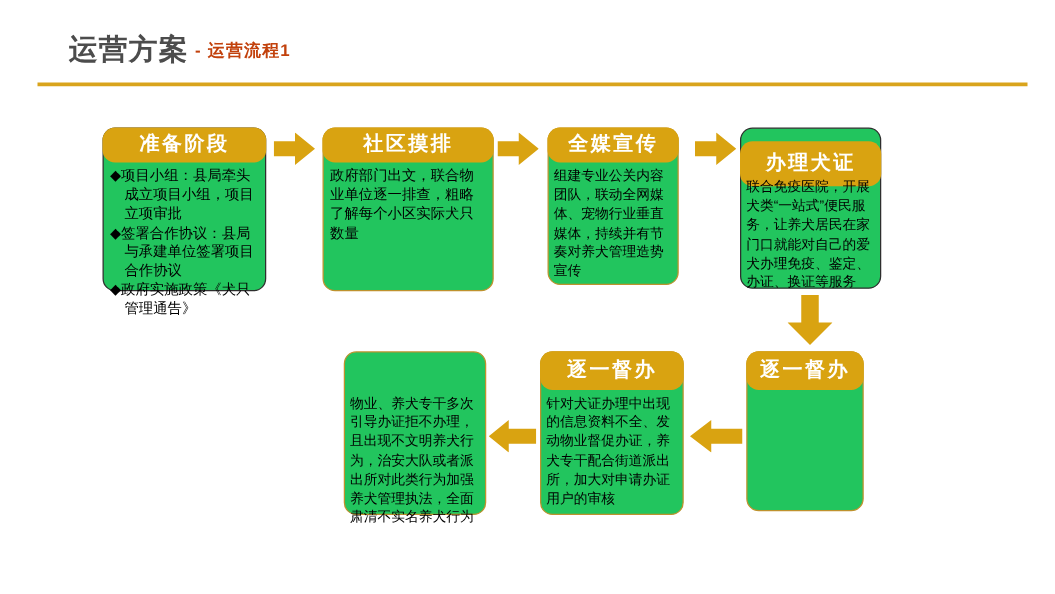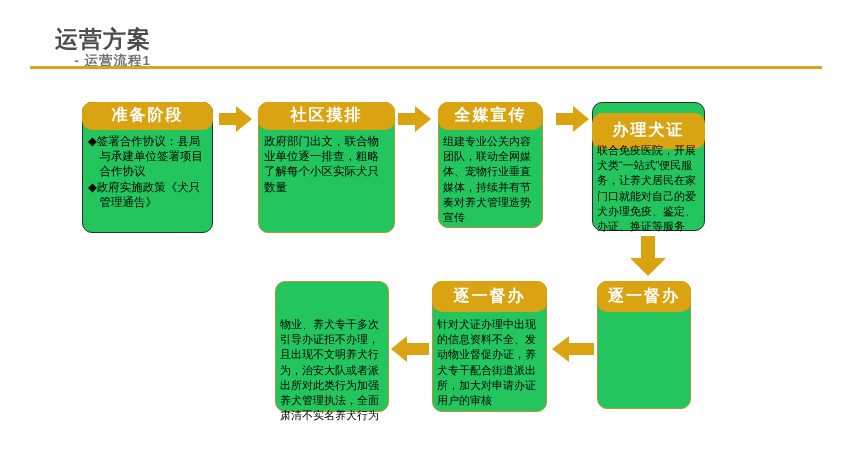--- a/index.html
+++ b/index.html
@@ -1,59 +1,60 @@
 <!DOCTYPE html>
 <html><head>
 <meta charset="utf-8">
 <style>
   html,body{margin:0;padding:0;}
   body{
     width:844px;height:475px;position:relative;background:#ffffff;
     font-family:"Liberation Sans","DejaVu Sans",sans-serif;
     overflow:hidden;
   }
-  .title-wrap{position:absolute;left:55px;top:26px;display:flex;align-items:flex-end;flex-direction:column;}
+  .title-wrap{position:absolute;left:55px;top:26px;display:flex;align-items:flex-end;}
   .title-main{font-size:23px;font-weight:bold;color:#4c4c4c;letter-spacing:1px;line-height:26px;}
-  .title-sub{font-size:13.5px;font-weight:bold;color:#737373;letter-spacing:1px;margin-left:5px;padding-bottom:2px;}
+  .title-sub{font-size:13.5px;font-weight:bold;color:#c2410c;letter-spacing:1px;margin-left:5px;padding-bottom:2px;}
   .title-underline{position:absolute;left:30px;top:66px;width:792px;height:3px;background:#D9A41C;}
 
   .fbox{position:absolute;border:1.4px solid #BE922E;border-radius:10px;background:#22c55e;box-sizing:border-box;}
   .fbox.dark{border-color:#2e2e2e;}
   .fbox-header{
     position:absolute;top:-1.4px;left:-1.4px;right:-1.4px;height:28px;
     background:#D9A311;border-radius:10px;
     display:flex;align-items:center;justify-content:center;
     color:#ffffff;font-size:16px;font-weight:bold;letter-spacing:2px;
   }
   .fbox-body{
     position:absolute;left:4px;right:3px;top:31px;bottom:2px;
     font-size:11px;line-height:15.2px;color:#000000;text-align:left;
   }
   .fbox.wide .fbox-body{font-size:11.5px;left:5px;right:4px;}
   .bullet{padding-left:11.5px;text-indent:-11.5px;margin:0;}
   .tall-header .fbox-header{height:36px;margin-top:11px;}
   .tall-header .fbox-body{top:40px;}
   .bottom-row .fbox-header{height:31px;}
-  .bottom-row .fbox-body{top:35px;}
+  .bottom-row .fbox-body{top:35px;font-family:Liberation Mono, monospace;}
   .arrow{position:absolute;}
   .arrow svg{display:block;width:100%;height:100%;}
   .arrow polygon{fill:#D9A311;}
 </style>
 </head>
 <body>
 
 <div class="title-wrap">
   <span class="title-main">运营方案</span>
   <span class="title-sub">- 运营流程1</span>
 </div>
 <div class="title-underline"></div>
 
 <div class="fbox dark wide" style="left:82px;top:102px;width:131px;height:131px;">
   <div class="fbox-header">准备阶段</div>
   <div class="fbox-body">
+    <div class="bullet">◆项目小组：县局牵头成立项目小组，项目立项审批</div>
     <div class="bullet">◆签署合作协议：县局与承建单位签署项目合作协议</div>
     <div class="bullet">◆政府实施政策《犬只管理通告》</div>
   </div>
 </div>
 
 <div class="arrow" style="left:219px;top:106px;width:33px;height:26px;">
   <svg viewBox="0 0 33 26" preserveAspectRatio="none">
       <polygon points="0,7 17,7 17,0 33,13 17,26 17,19 0,19"></polygon>
     </svg>
 </div>

